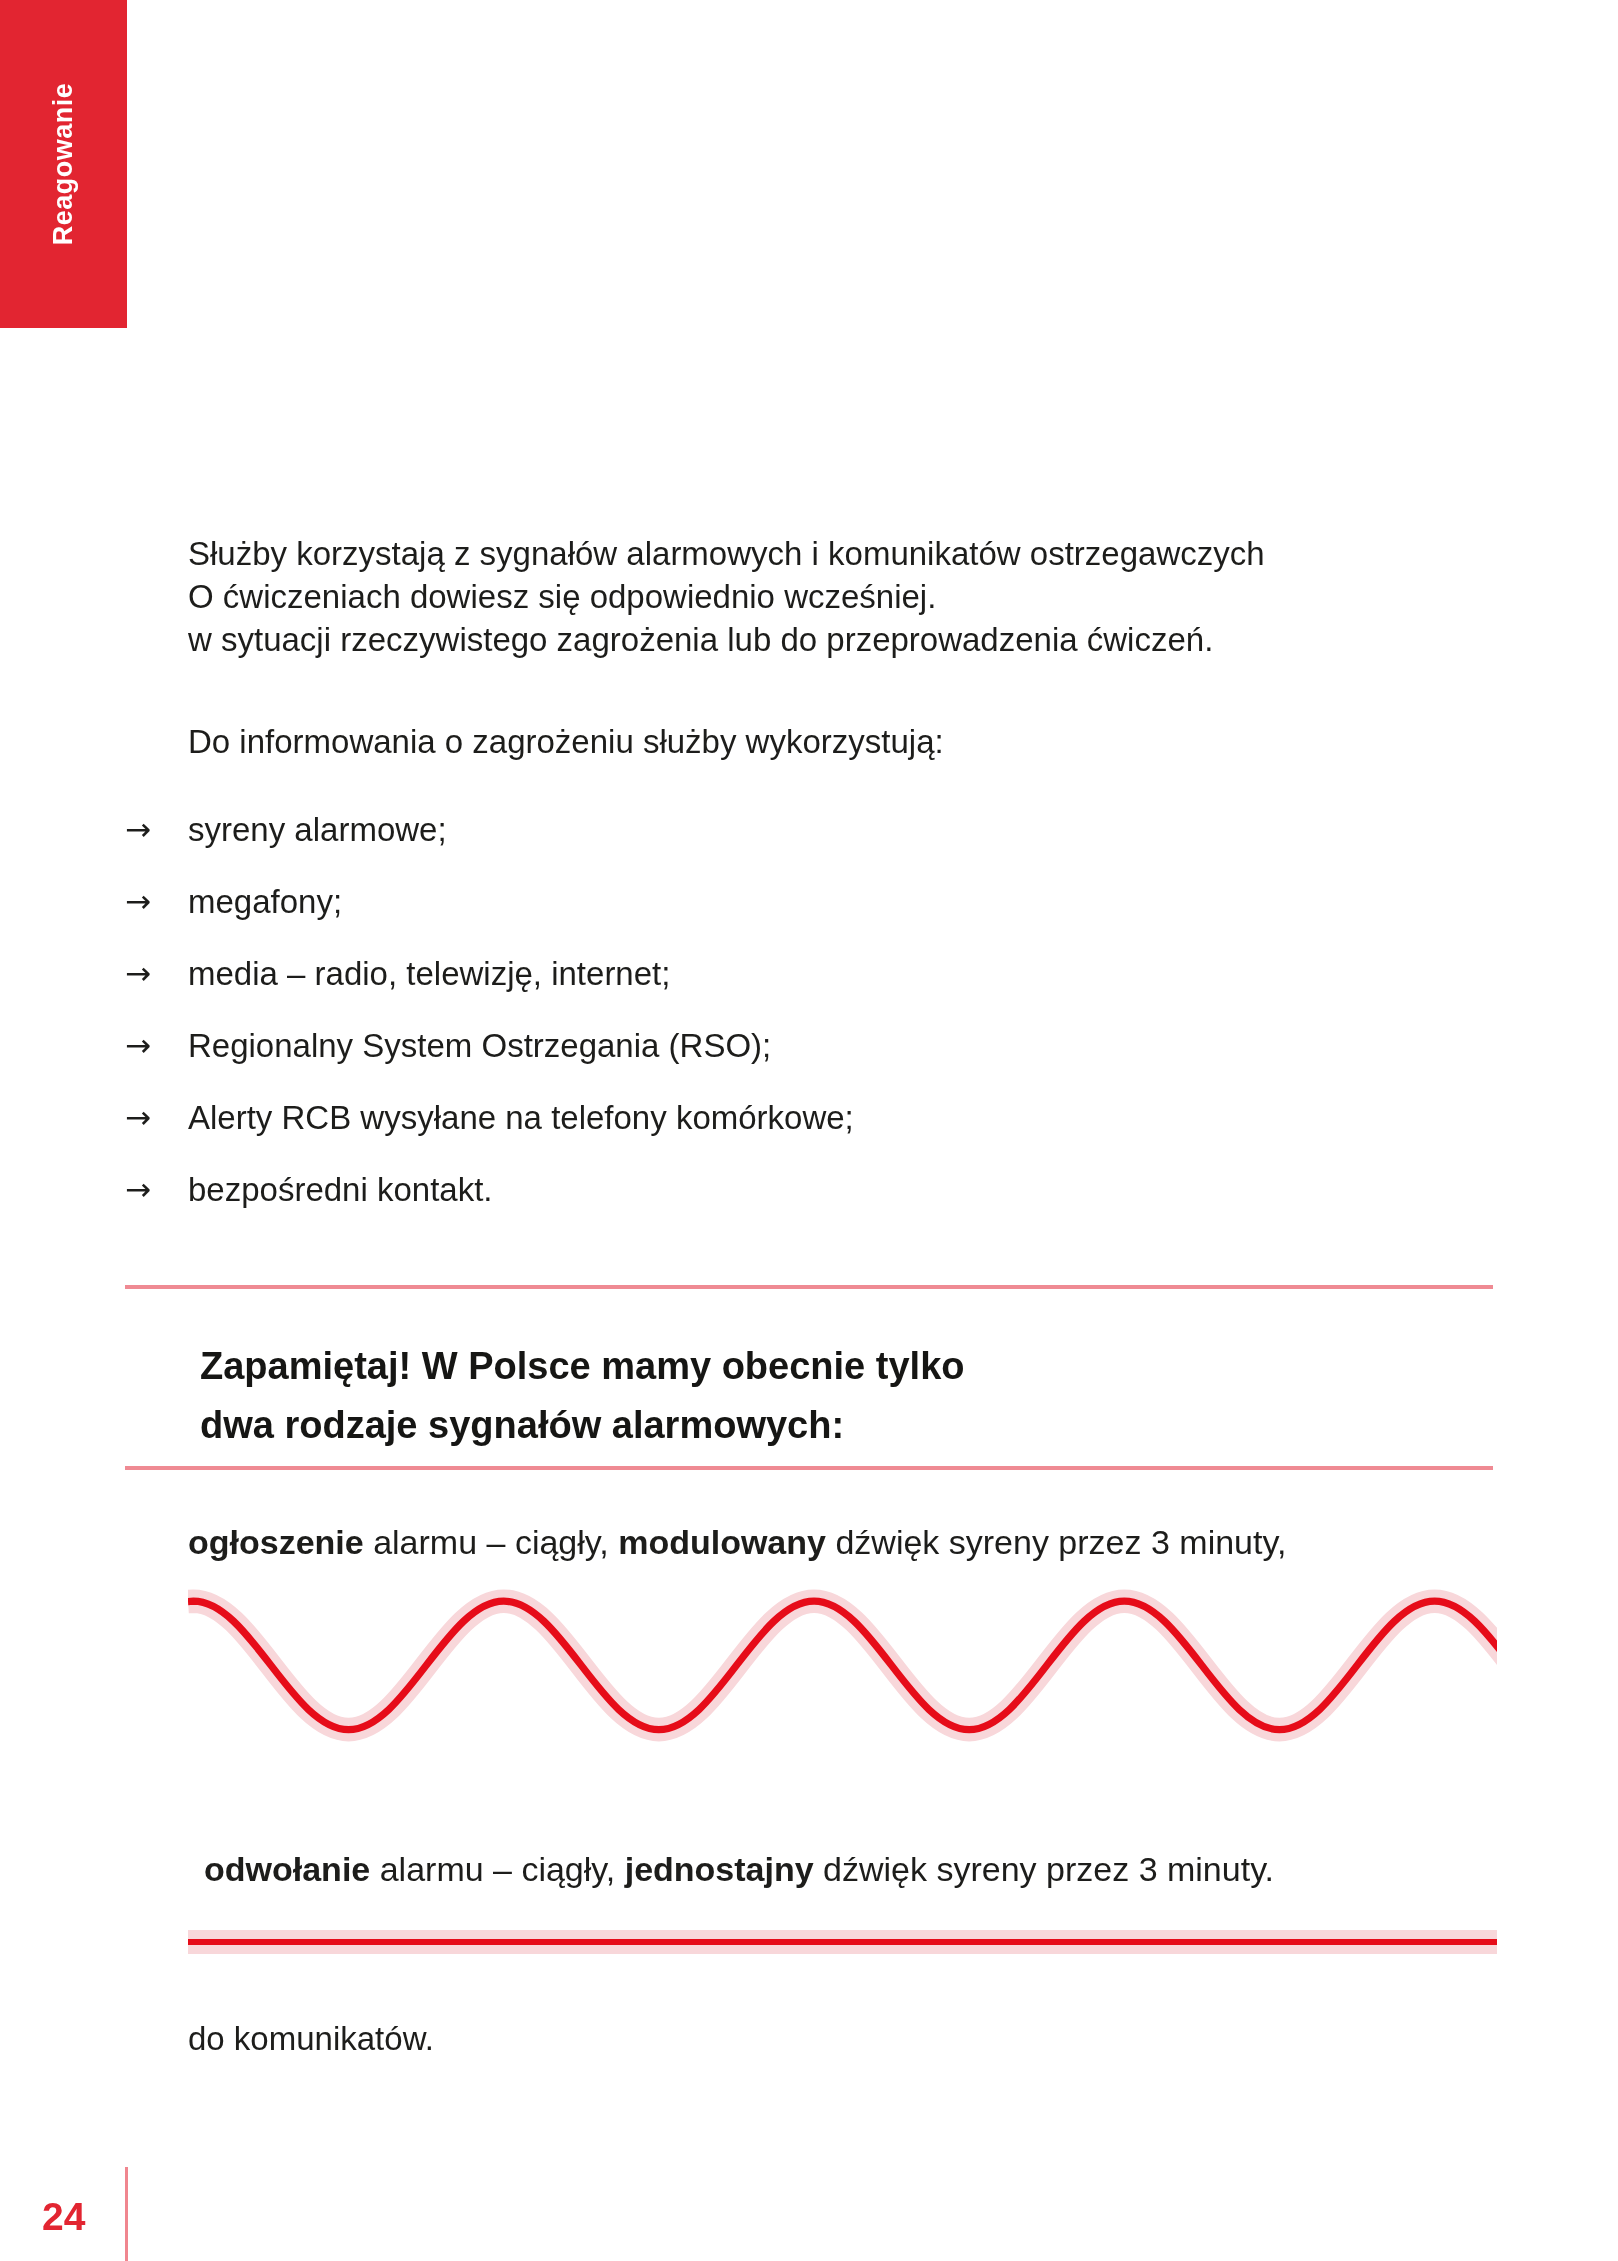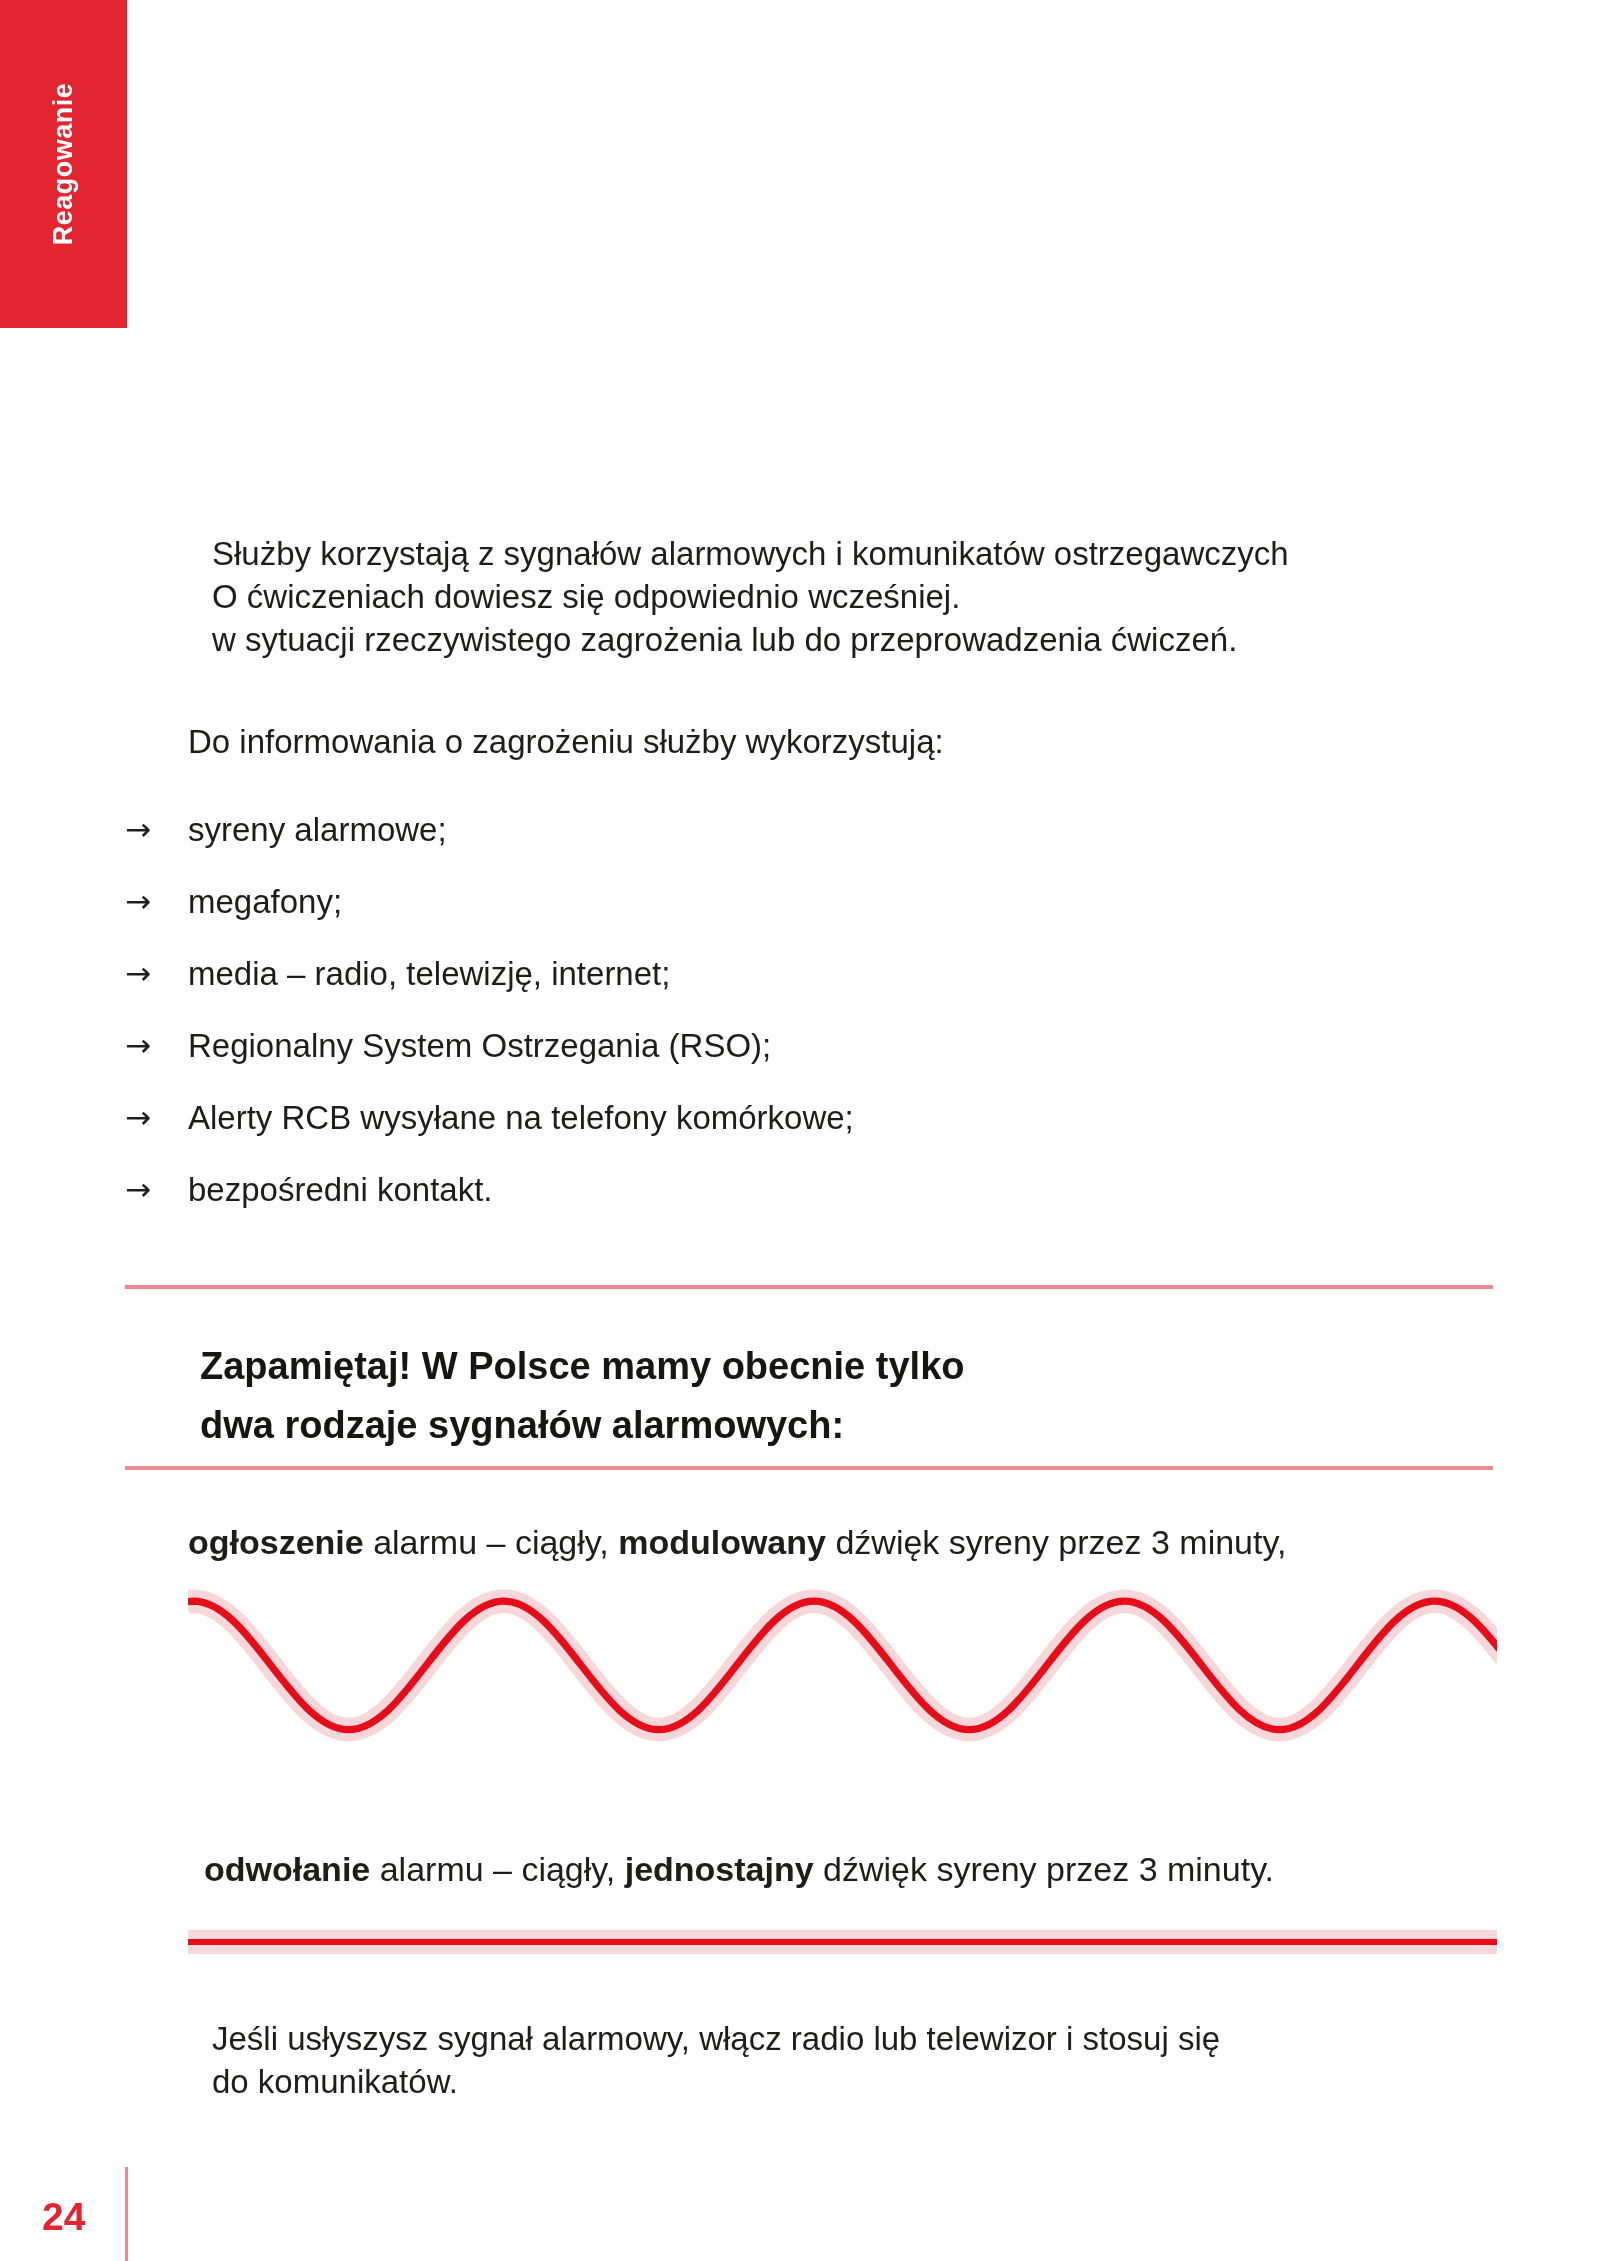--- a/index.html
+++ b/index.html
@@ -17,21 +17,21 @@
   }
   
   .title {
     position:absolute; left:188px; top:149px; margin:0;
     font-family:"DejaVu Serif", serif; font-weight:700;
     font-size:90px; line-height:109px; letter-spacing:-0.9px; color:#161614;
   }
   .title span { display:block; }
   
   .txt { position:absolute; left:188px; margin:0; font-size:33px; line-height:43px; }
-  .txt span { display:block;margin-left:24px; }
+  .txt span { display:block; }
   .intro { top:532px; }
   .list-intro { top:720px; }
   .list { position:absolute; left:125px; top:808px; }
   .list-row { display:flex; height:43px; line-height:43px; margin-bottom:29px; font-size:33px; }
   .arrow { width:63px; font-family:"DejaVu Sans", sans-serif; font-size:31px; }
   
   .rule { position:absolute; left:125px; width:1368px; height:3.6px; background:#ef8a93; }
   .rule-top { top:1285px; }
   .rule-bottom { top:1466px; }
   .callout { position:absolute; left:188px; top:1325px; margin:12px; font-size:38px; line-height:59px; font-weight:700; color:#161614; }
@@ -130,21 +130,20 @@
          C 1440.5,30 1487,172 1549.5,172"></path>
   </svg>
 
   <p class="alarm-line recall"><span class="b">odwołanie</span><span> alarmu – ciągły, </span><span class="b">jednostajny</span><span> dźwięk syreny przez 3 minuty.</span></p>
 
   <div class="band">
     <div class="band-core"></div>
   </div>
 
   <p class="txt outro">
-    <span>Jeśli usłyszysz sygnał alarmowy, włącz radio lub telewizor i stosuj się</span>
     <span>do komunikatów.</span>
   </p>
 
   <div class="page-num">24</div>
   <div class="footer-rule"></div>
 
 </div>
 
 
 </body></html>

